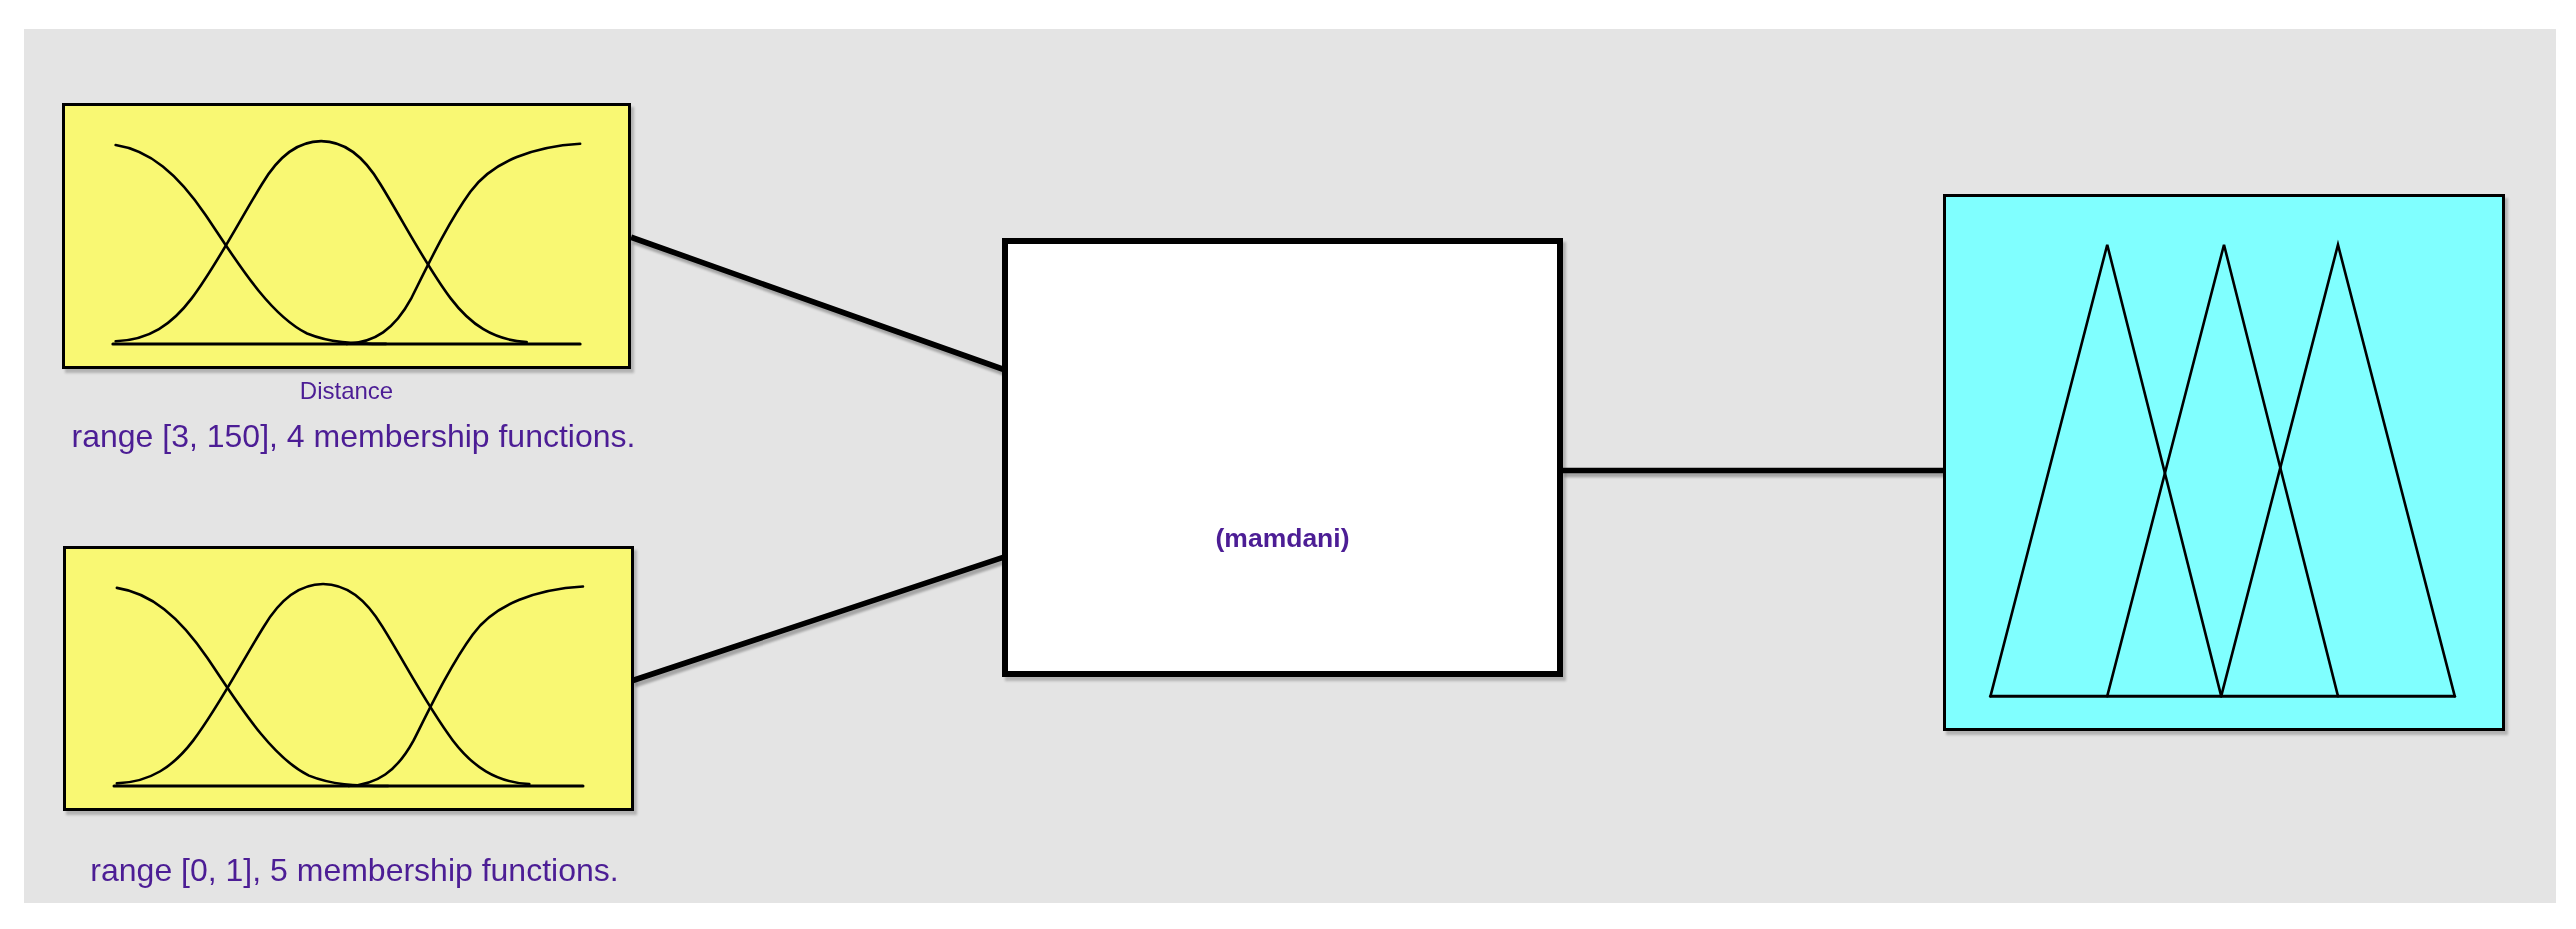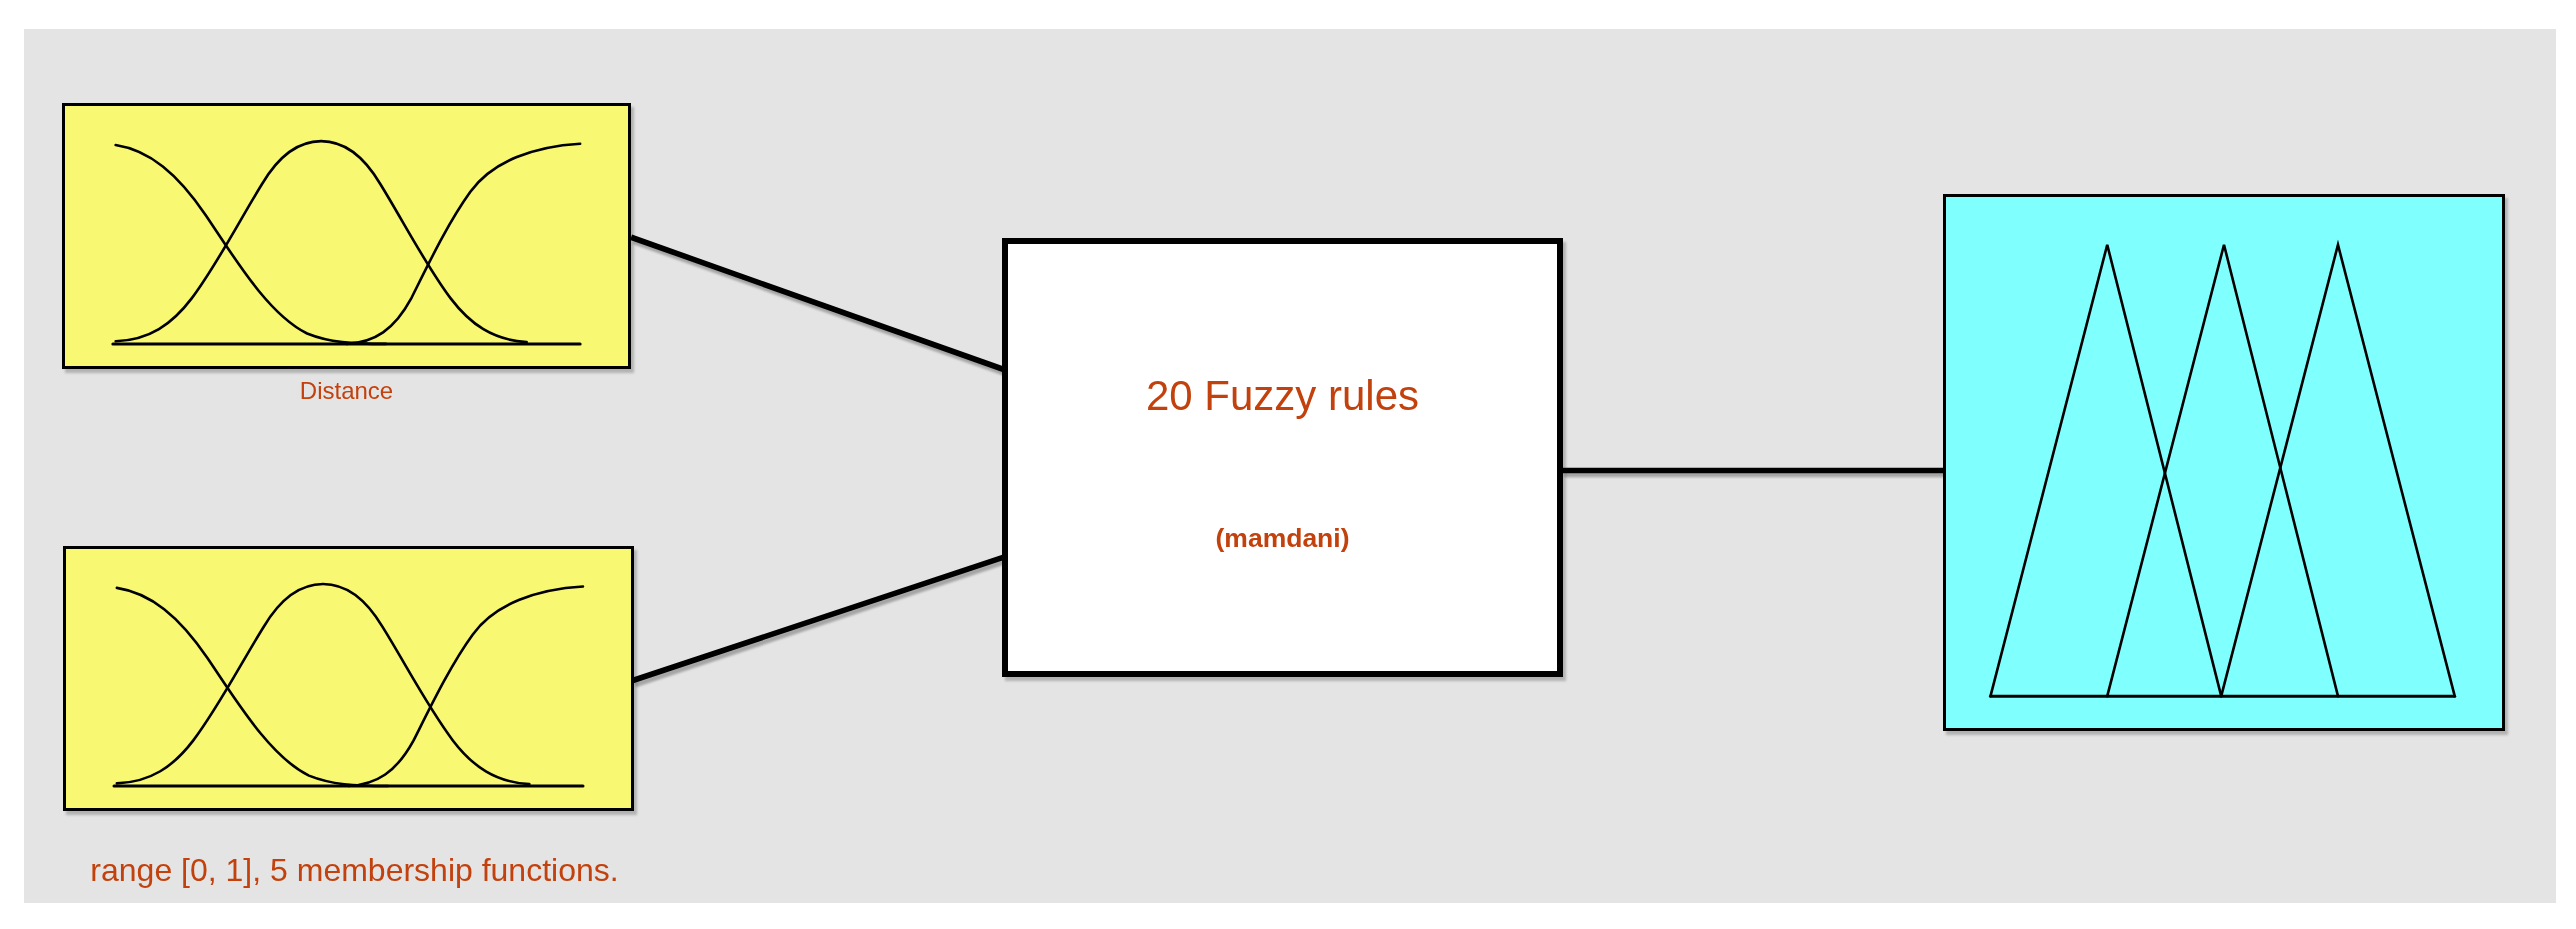--- a/index.html
+++ b/index.html
@@ -52,21 +52,21 @@
   }
   #output-prk-box {
     left: 1943px; top: 194px;
     width: 562px; height: 537px;
     background: #80ffff;
     border: 3.2px solid #000;
   }
   .caption {
     position: absolute;
     text-align: center;
-    color: #c2410c;
+    color: #4c1d95;
     white-space: nowrap;
     line-height: 1.1;
   }
   .var-label { font-size: 24px; }
   .range-label { font-size: 32px; }
   #distance-label { left: 62px;  width: 569px; top: 378px; }
   #distance-range { left: 33px;  width: 641px; top: 419px; }
   #csi-label      { left: 63px;  width: 571px; top: 818px; }
   #csi-range      { left: 34px;  width: 641px; top: 853px; }
   #prk-label      { left: 1943px; width: 562px; top: 754px; }
@@ -123,33 +123,33 @@
 
   <div class="node" id="input-distance-box">
     <svg viewBox="0 0 100 100" preserveAspectRatio="none">
       <path class="mf-base" d="M 8.5 91.5 L 91.5 91.5"></path>
       <path class="mf-curve" d="M 9 15 C 15 17 20 26 25 42 C 30 58 36 80 43 87.5 C 47 91 51 91.5 57 91.5"></path>
       <path class="mf-curve" d="M 9 90.5 C 15 90 19 84 22.5 74 C 27 61 31 44 35 30 C 38 19 41.5 13.5 45.5 13.5 C 49.5 13.5 53 19 56 30 C 60 44 64 61 68.5 74 C 72 84 76 90 82 90.8"></path>
       <path class="mf-curve" d="M 50 91.5 C 55 91 58.5 86 61.5 74 C 64.5 61 68 45 72 33 C 76 21 83.5 15.5 91.5 14.5"></path>
     </svg>
   </div>
   <div class="caption var-label" id="distance-label">Distance</div>
+  <div class="caption range-label" id="distance-range">range [3, 150], 4 membership functions.</div>
 
   <div class="node" id="input-csi-box">
     <svg viewBox="0 0 100 100" preserveAspectRatio="none">
       <path class="mf-base" d="M 8.5 91.5 L 91.5 91.5"></path>
       <path class="mf-curve" d="M 9 15 C 15 17 20 26 25 42 C 30 58 36 80 43 87.5 C 47 91 51 91.5 57 91.5"></path>
       <path class="mf-curve" d="M 9 90.5 C 15 90 19 84 22.5 74 C 27 61 31 44 35 30 C 38 19 41.5 13.5 45.5 13.5 C 49.5 13.5 53 19 56 30 C 60 44 64 61 68.5 74 C 72 84 76 90 82 90.8"></path>
       <path class="mf-curve" d="M 50 91.5 C 55 91 58.5 86 61.5 74 C 64.5 61 68 45 72 33 C 76 21 83.5 15.5 91.5 14.5"></path>
     </svg>
   </div>
   <div class="caption range-label" id="csi-range">range [0, 1], 5 membership functions.</div>
 
   <div class="node" id="rules-box"></div>
-  <div class="caption" id="rules-title">20 Fuzzy rules</div>
   <div class="caption" id="rules-subtitle">(mamdani)</div>
 
   <div class="node" id="output-prk-box">
     <svg viewBox="0 0 100 100" preserveAspectRatio="none">
       <path class="mf-base" d="M 8 94 L 91.5 94"></path>
       <path class="mf-curve" d="M 8 94 L 29 9 L 49.5 94"></path>
       <path class="mf-curve" d="M 29 94 L 50 9 L 70.5 94"></path>
       <path class="mf-curve" d="M 49.5 94 L 70.5 9 L 91.5 94"></path>
     </svg>
   </div>

